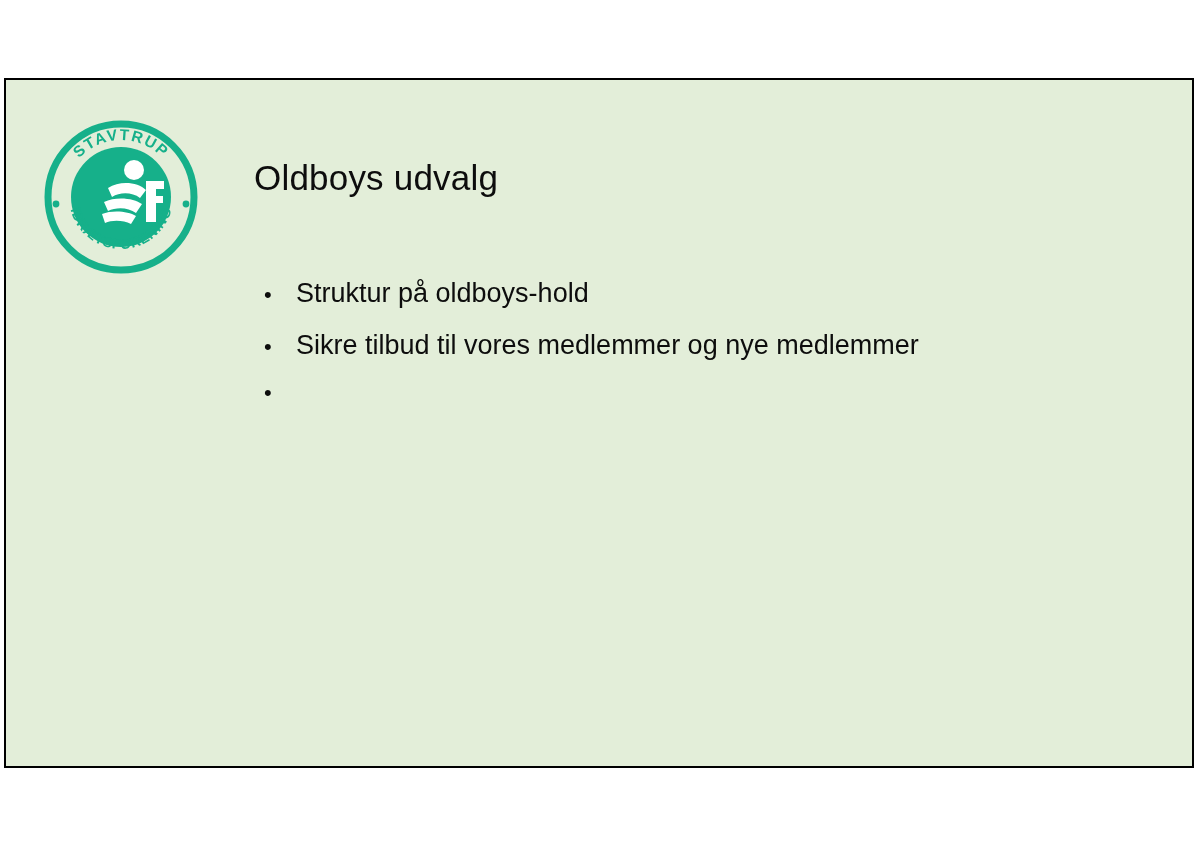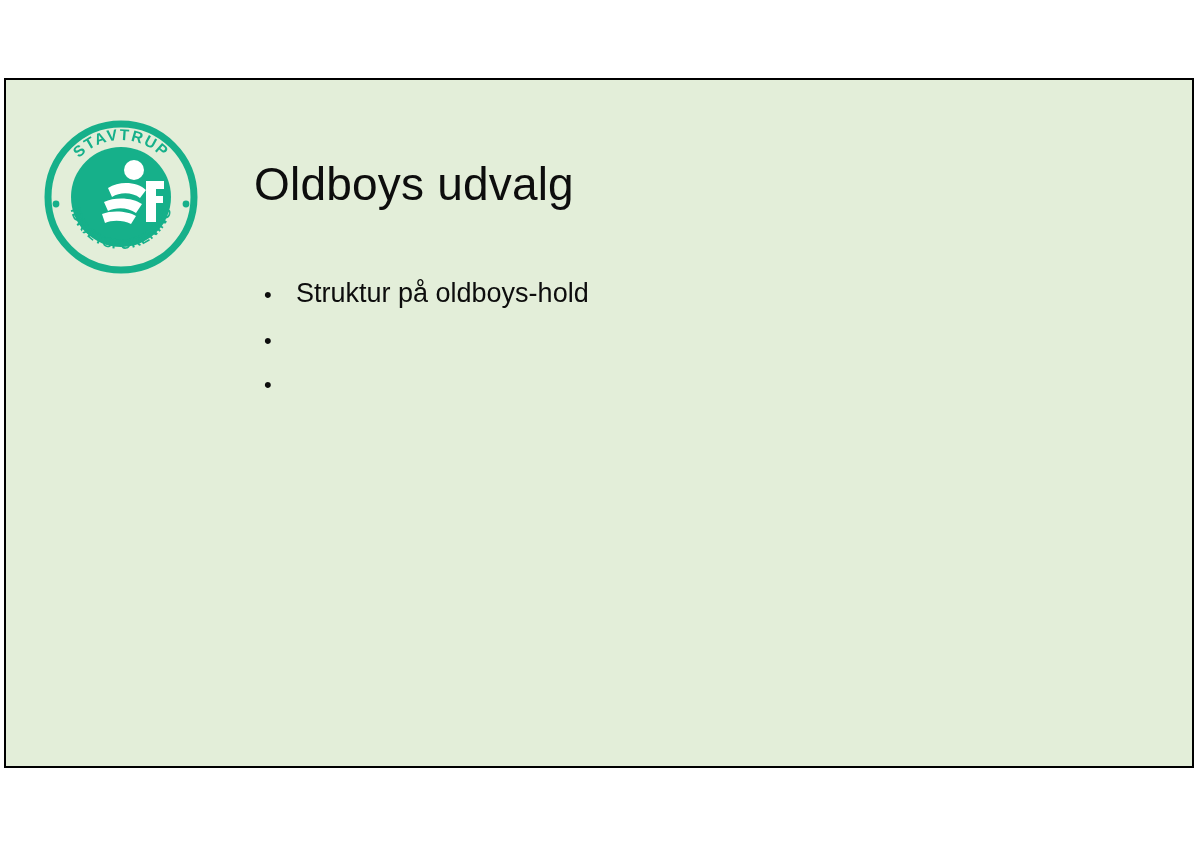--- a/index.html
+++ b/index.html
@@ -41,21 +41,21 @@
     width: 158px;
     height: 158px;
   }
 
   
   #slide-title {
     position: absolute;
     left: 248px;
     top: 78px;
     width: 880px;
-    font-size: 46px;
+    font-size: 35px;
     font-weight: 400;
     color: #0d0d0d;
     line-height: 1.15;
     letter-spacing: 0.2px;
     white-space: pre;
   }
 
   
   #bullet-list {
     position: absolute;
@@ -127,20 +127,21 @@
 
     <div id="slide-title">Oldboys udvalg</div>
 
     <ul id="bullet-list">
       <li class="bullet-row">
         <span class="bullet-marker">•</span>
         <span class="bullet-text">Struktur på oldboys-hold</span>
       </li>
       <li class="bullet-row">
         <span class="bullet-marker">•</span>
+        <span class="bullet-text">Sikre tilbud til vores medlemmer og nye medlemmer</span>
       </li>
       <li class="bullet-row">
         <span class="bullet-marker">•</span>
       </li>
     </ul>
 
   </div>
 </div>
 
 </body></html>

